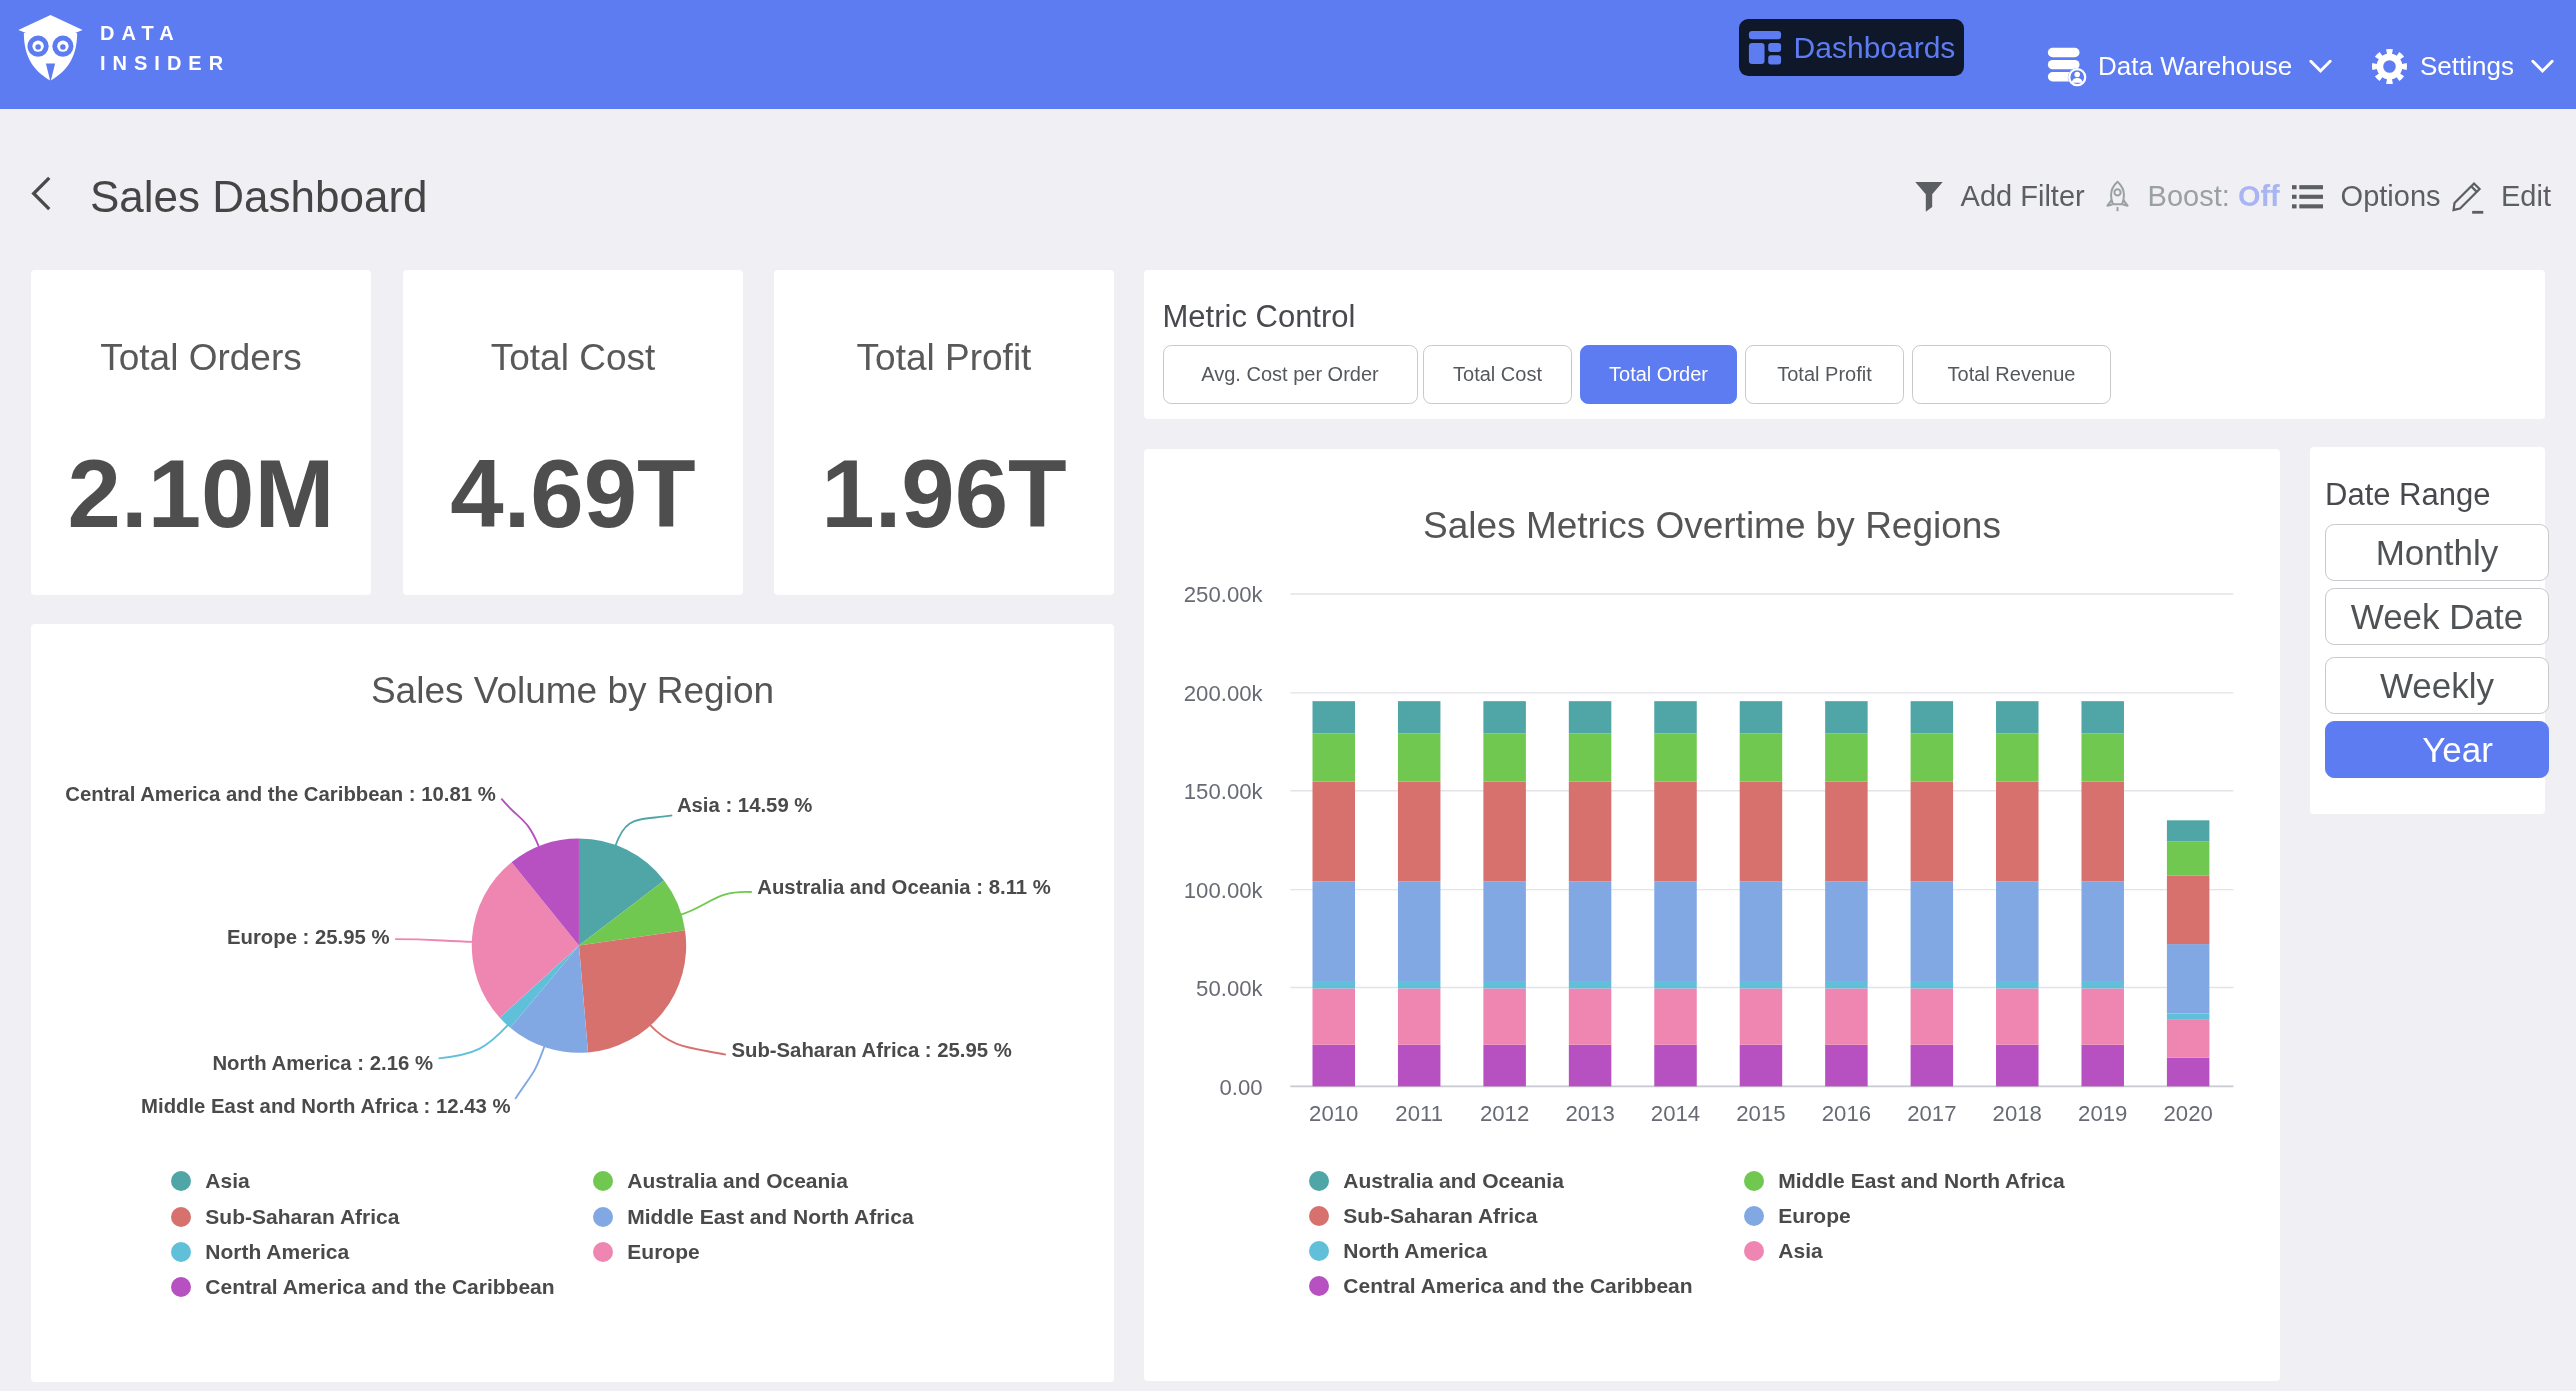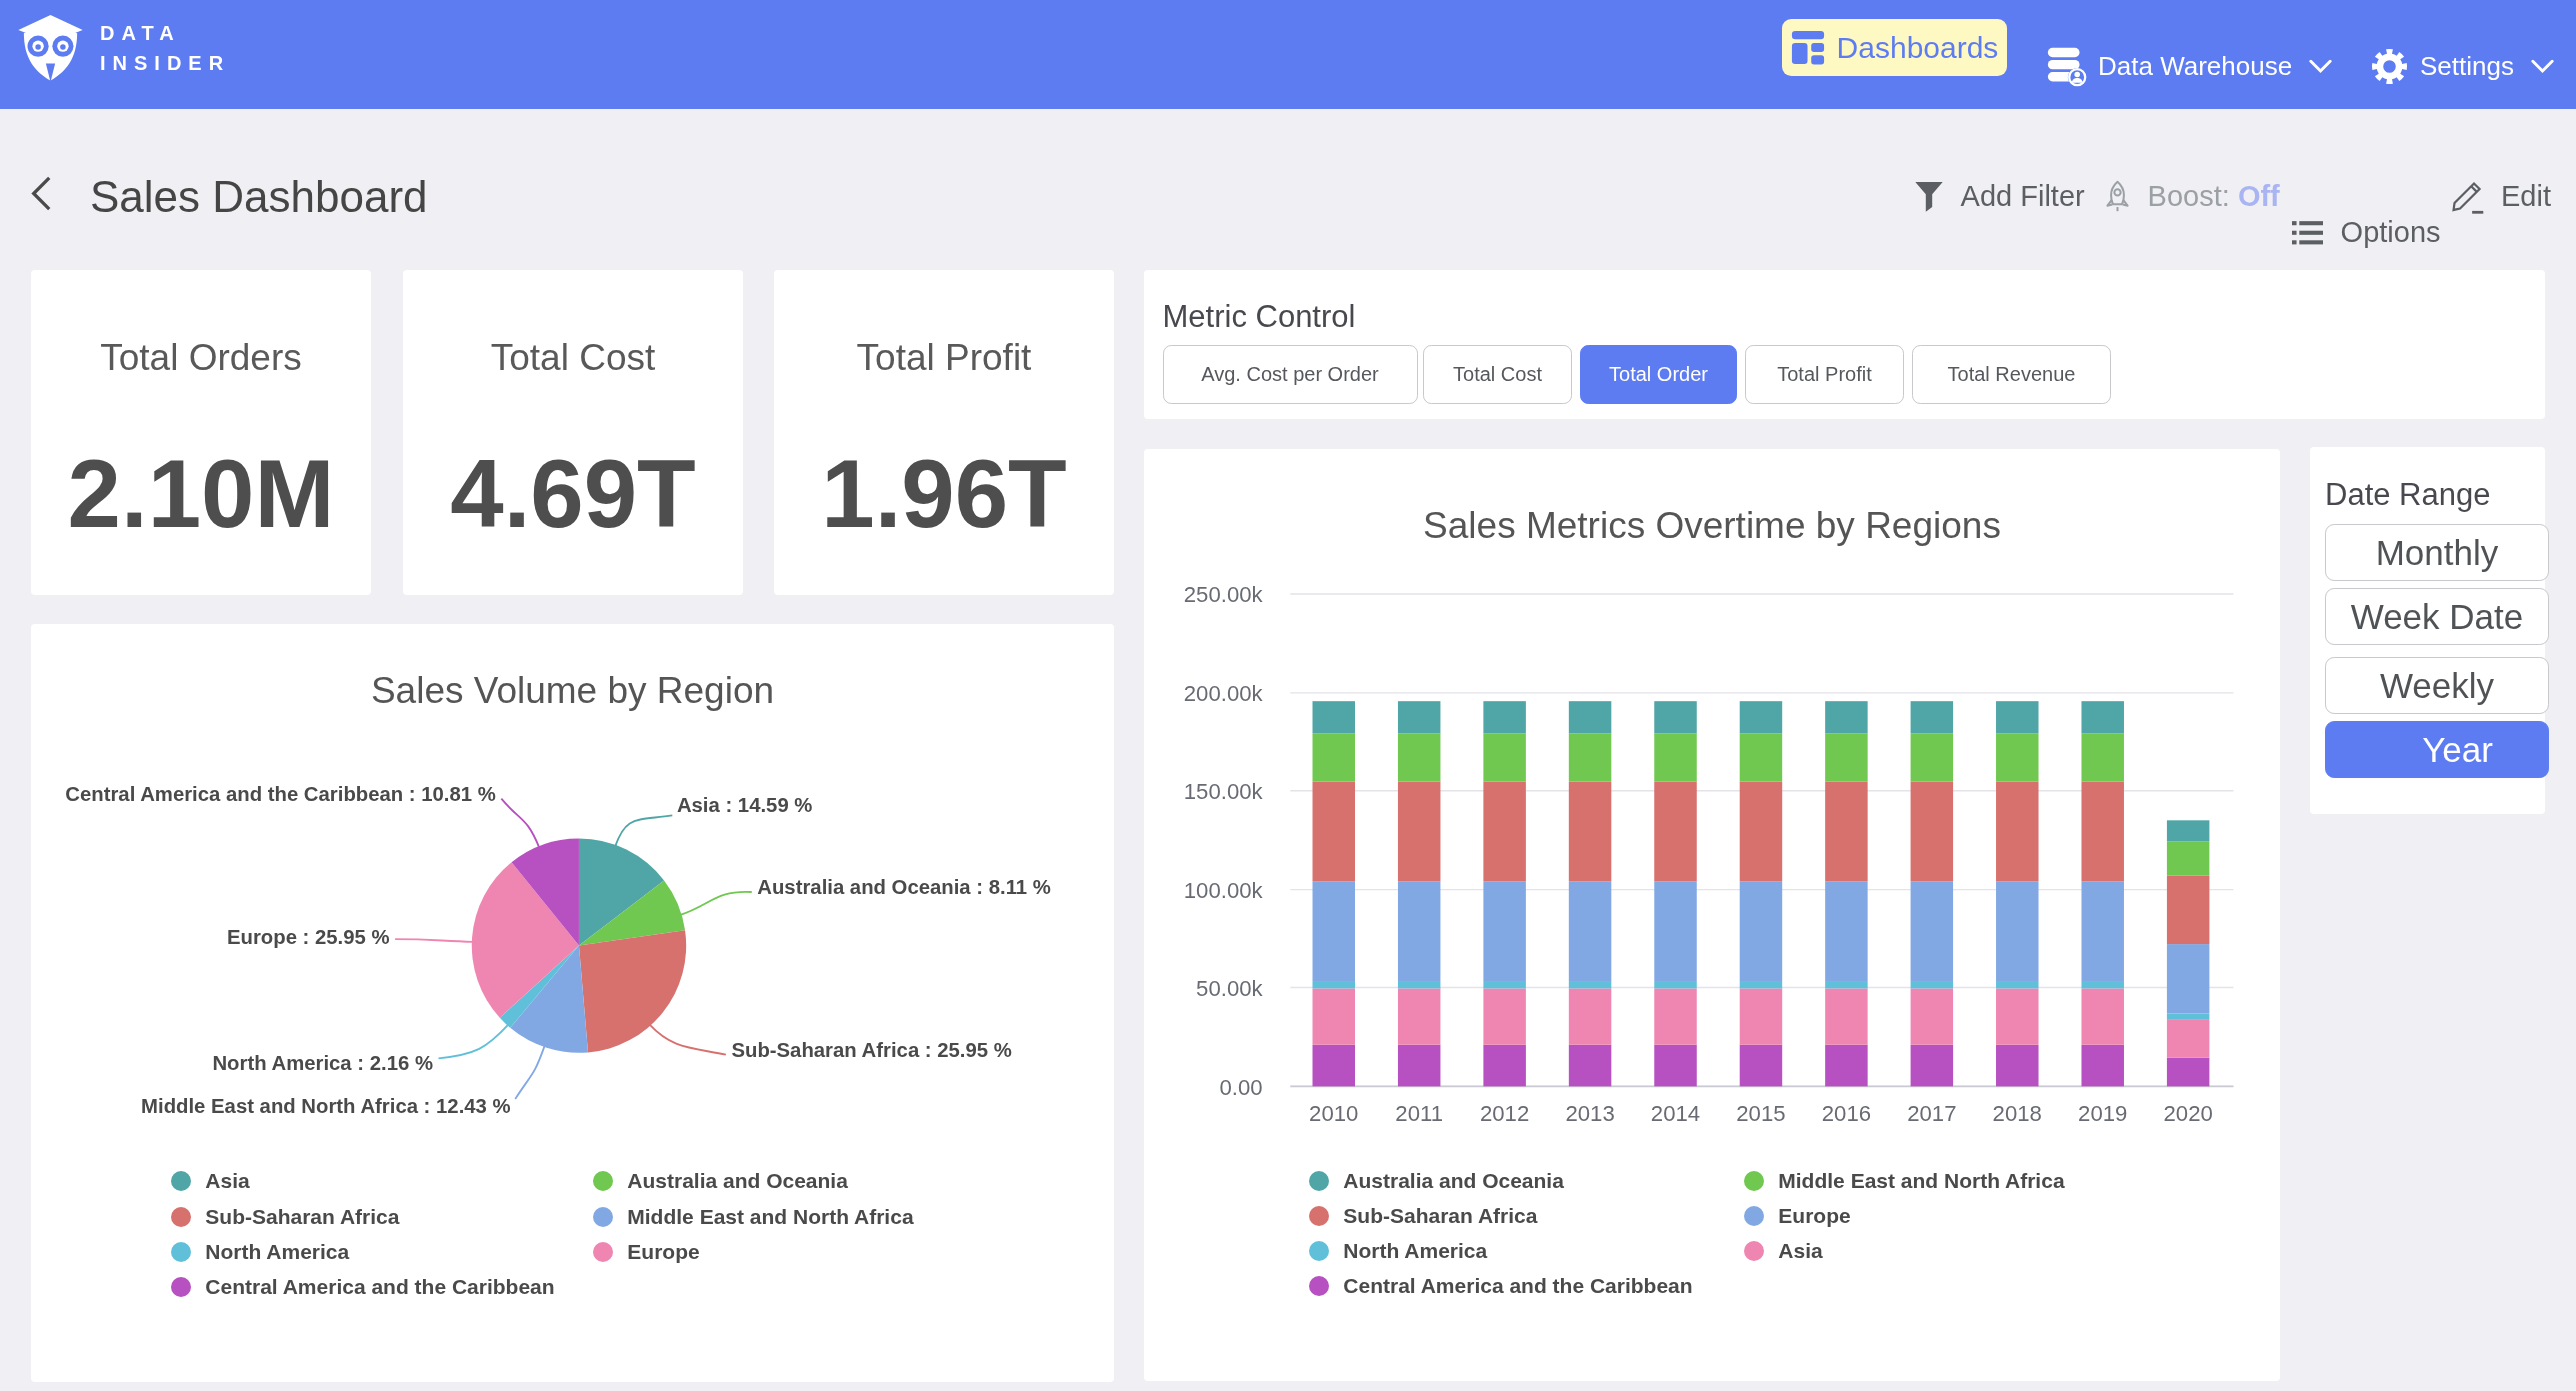--- a/index.html
+++ b/index.html
@@ -2,21 +2,21 @@
 <html style="font-size:15px"><head><meta charset="utf-8">
 <style>
 * { margin:0; padding:0; box-sizing:border-box; }
 html,body { width:2576px; height:1391px; }
 body { font-family:"Liberation Sans", sans-serif; background:#F0F0F4; position:relative; }
 .abs { position:absolute; }
 .card { position:absolute; background:#fff; border-radius:4px;text-decoration:underline; }
 #nav { position:absolute; left:0; top:0; width:2576px; height:109px; background:#5E7CF2; }
 .logotext { position:absolute; left:100px; top:17.6px; color:#fff; font-size:20px; font-weight:bold; letter-spacing:7px; line-height:30px; }
 .navitem { position:absolute; top:12px; height:109px; display:flex; align-items:center; color:#fff; font-size:26px; }
-#dashbtn { position:absolute; left:1782px; top:19.4px; width:225px; height:57px; background:#fef9c3; border-radius:9.2px; display:flex; align-items:center; justify-content:center; gap:12px; color:#5E7CF2; font-size:30px; font-weight:normal;}
+#dashbtn { position:absolute; left:1739px; top:19.4px; width:225px; height:57px; background:#0f172a; border-radius:9.2px; display:flex; align-items:center; justify-content:center; gap:12px; color:#5E7CF2; font-size:30px; font-weight:normal;}
 #pagetitle { position:absolute; left:90px; top:172px; font-size:44px; color:#454545; }
 .tool { position:absolute; top:176px; height:41px; display:flex; align-items:center; font-size:29px; color:#5B5F63; }
 .kpi-t { position:absolute; width:100%; text-align:center; top:67px; font-size:37px; color:#595959; }
 .kpi-v { position:absolute; width:100%; text-align:center; top:169px; font-size:96px; font-weight:bold; color:#4E4E4E; }
 .seclabel { font-size:31px; color:#47494E; }
 .mbtn { position:absolute; top:75px; height:59px; border:1.8px solid #C8C8CD; border-radius:8.3px; background:#fff; color:#55585C; font-size:20px; display:flex; align-items:center; justify-content:center; white-space:nowrap; }
 .mbtn.active { background:#5E7CF2; border-color:#5E7CF2; color:#fff; }
 .ctitle { position:absolute; width:100%; text-align:center; font-size:37px; color:#555555; }
 .plabel { font-size:22px; font-weight:bold; fill:#4A4A4A; font-family:"Liberation Sans",sans-serif; }
 .axlabel { font-size:24px; fill:#686B73; font-family:"Liberation Sans",sans-serif; }
@@ -94,21 +94,21 @@
     <g fill="none" stroke="#9BA0A5" stroke-width="2.2" stroke-linejoin="round">
       <path d="M13.5,2 C18,6 20.5,11 20.5,16.5 C20.5,20.5 19.7,24 18.3,26.5 L8.7,26.5 C7.3,24 6.5,20.5 6.5,16.5 C6.5,11 9,6 13.5,2 Z"></path>
       <circle cx="13.5" cy="13.5" r="3.4"></circle>
       <path d="M7.5,21.5 L2.5,28 L7.8,26.8"></path>
       <path d="M19.5,21.5 L24.5,28 L19.2,26.8"></path>
       <path d="M13.5,29.5 L13.5,34"></path>
     </g>
   </svg>
   <span>Boost:&nbsp;<span style="color:#A9B4F2; font-weight:bold;">Off</span></span>
 </div>
-<div class="tool" style="left:2292px; gap:17.6px;margin-top:36px;">
+<div class="tool" style="left:2292px; gap:17.6px;">
   <svg width="31" height="24" viewBox="0 0 34 26">
     <g fill="#5B5F63">
       <rect x="0" y="0" width="5" height="4.5"></rect>
         <rect x="8" y="0" width="26" height="4.5"></rect>
       <rect x="0" y="10.5" width="5" height="4.5"></rect>
         <rect x="8" y="10.5" width="26" height="4.5"></rect>
       <rect x="0" y="21" width="5" height="4.5"></rect>
         <rect x="8" y="21" width="26" height="4.5"></rect>
     </g>
   </svg>

